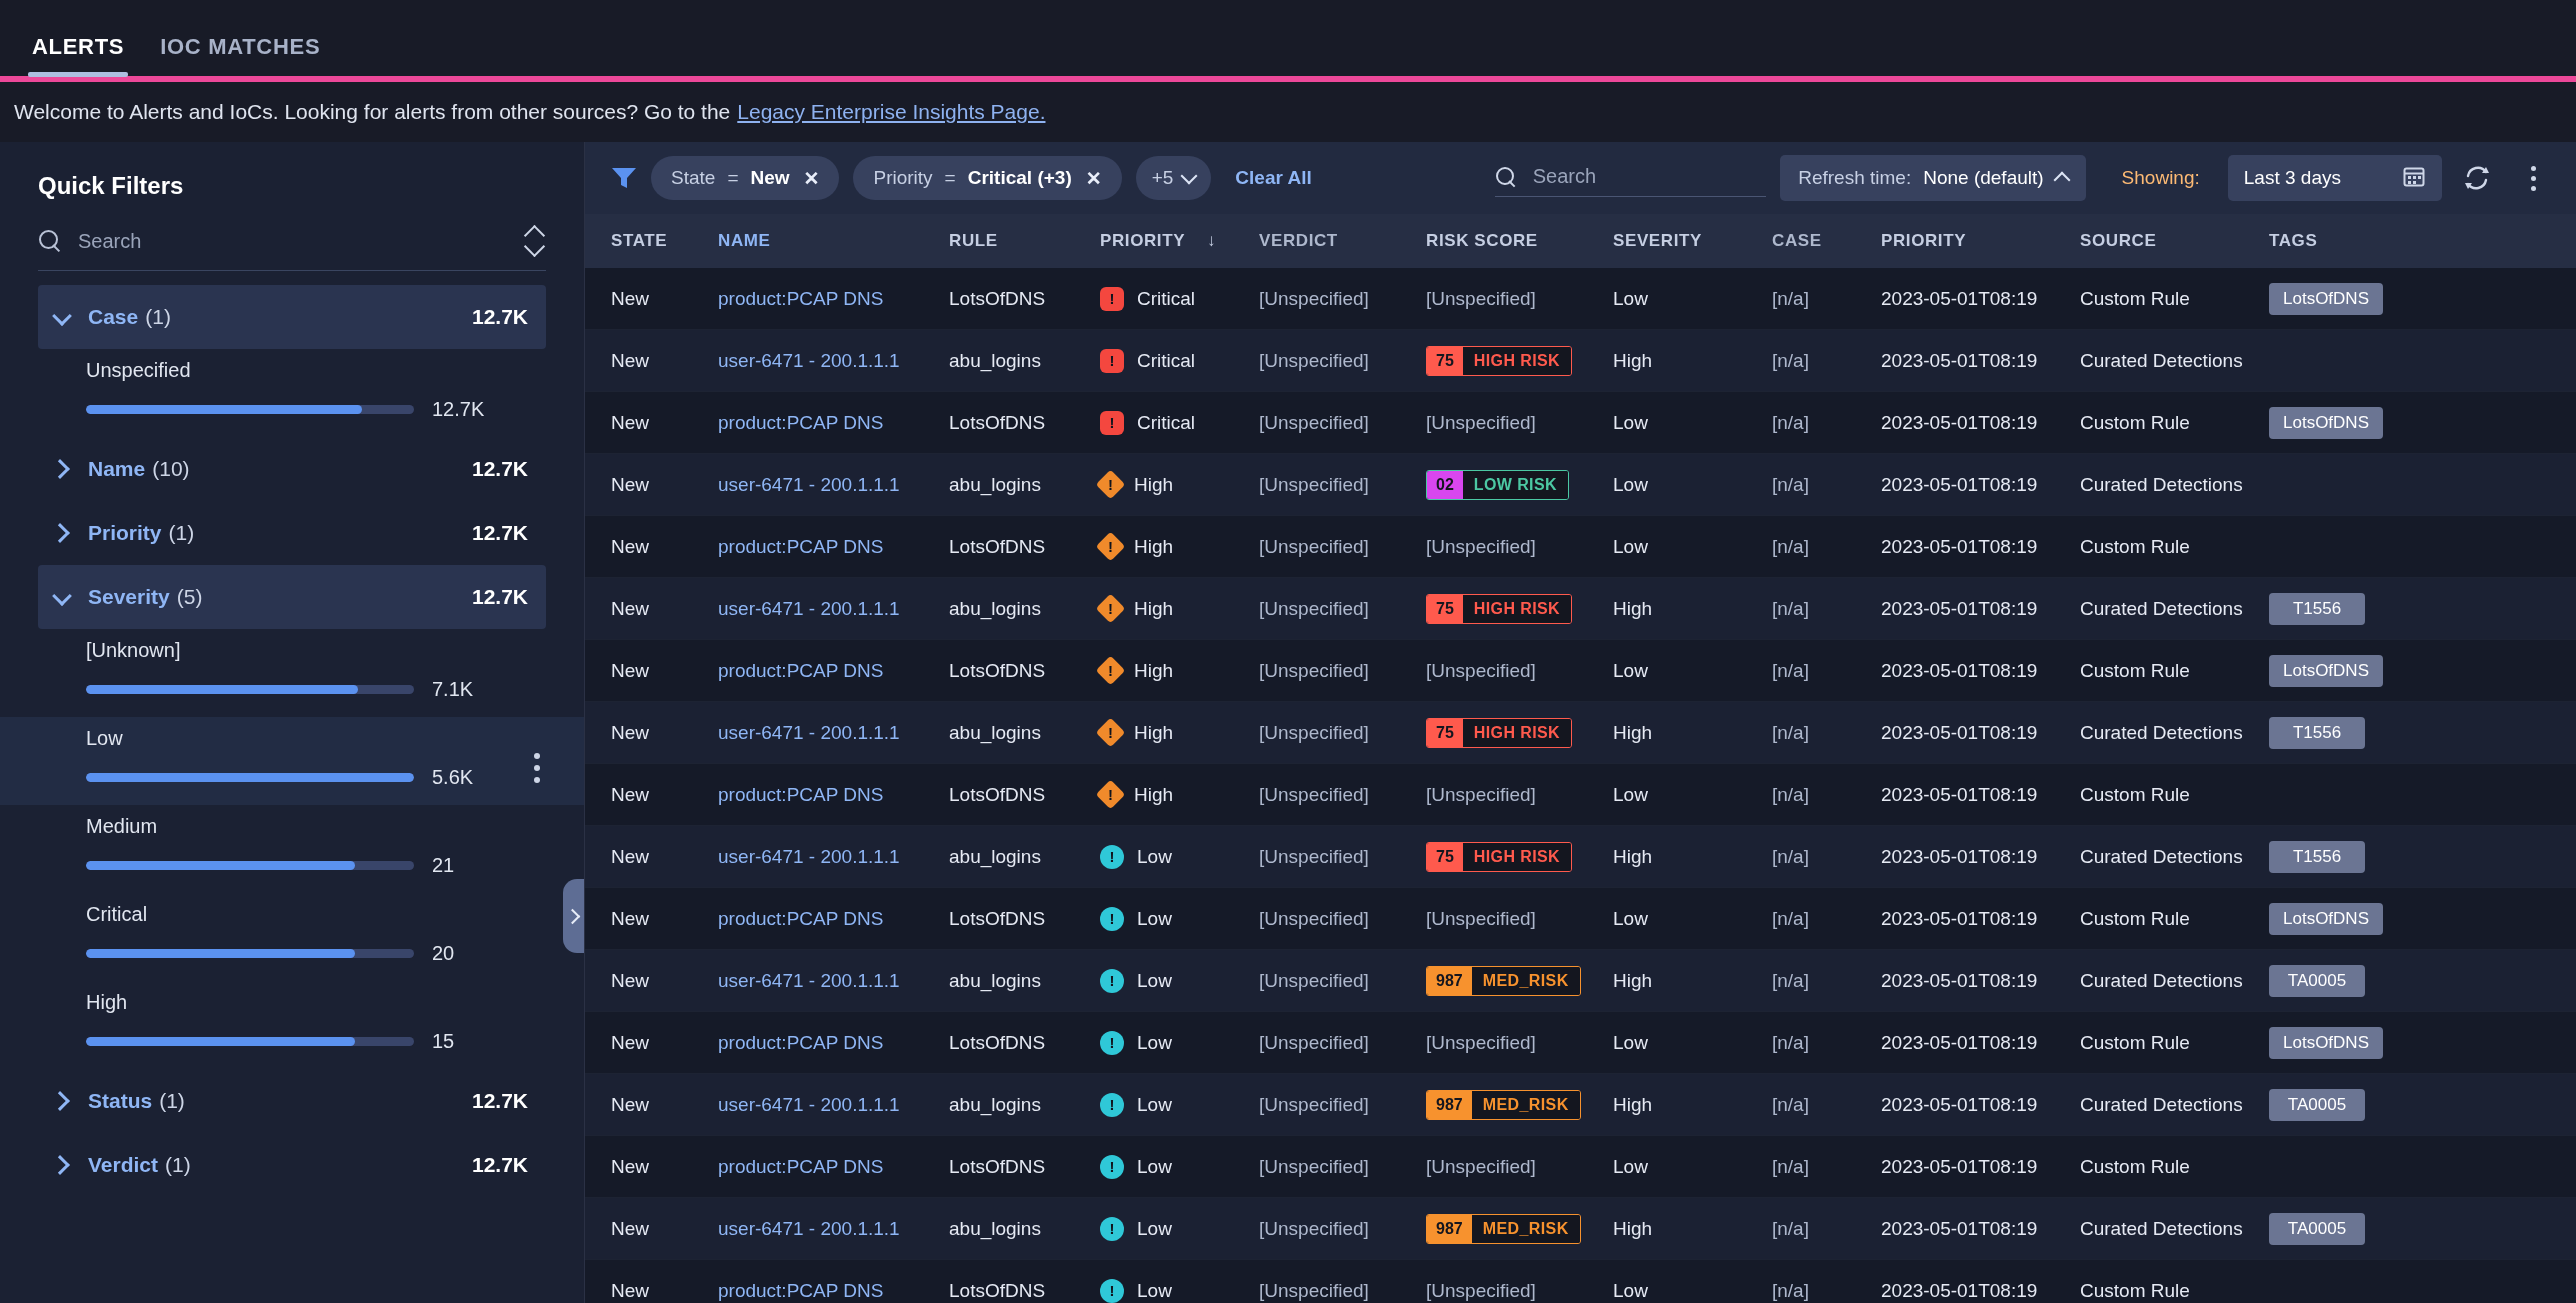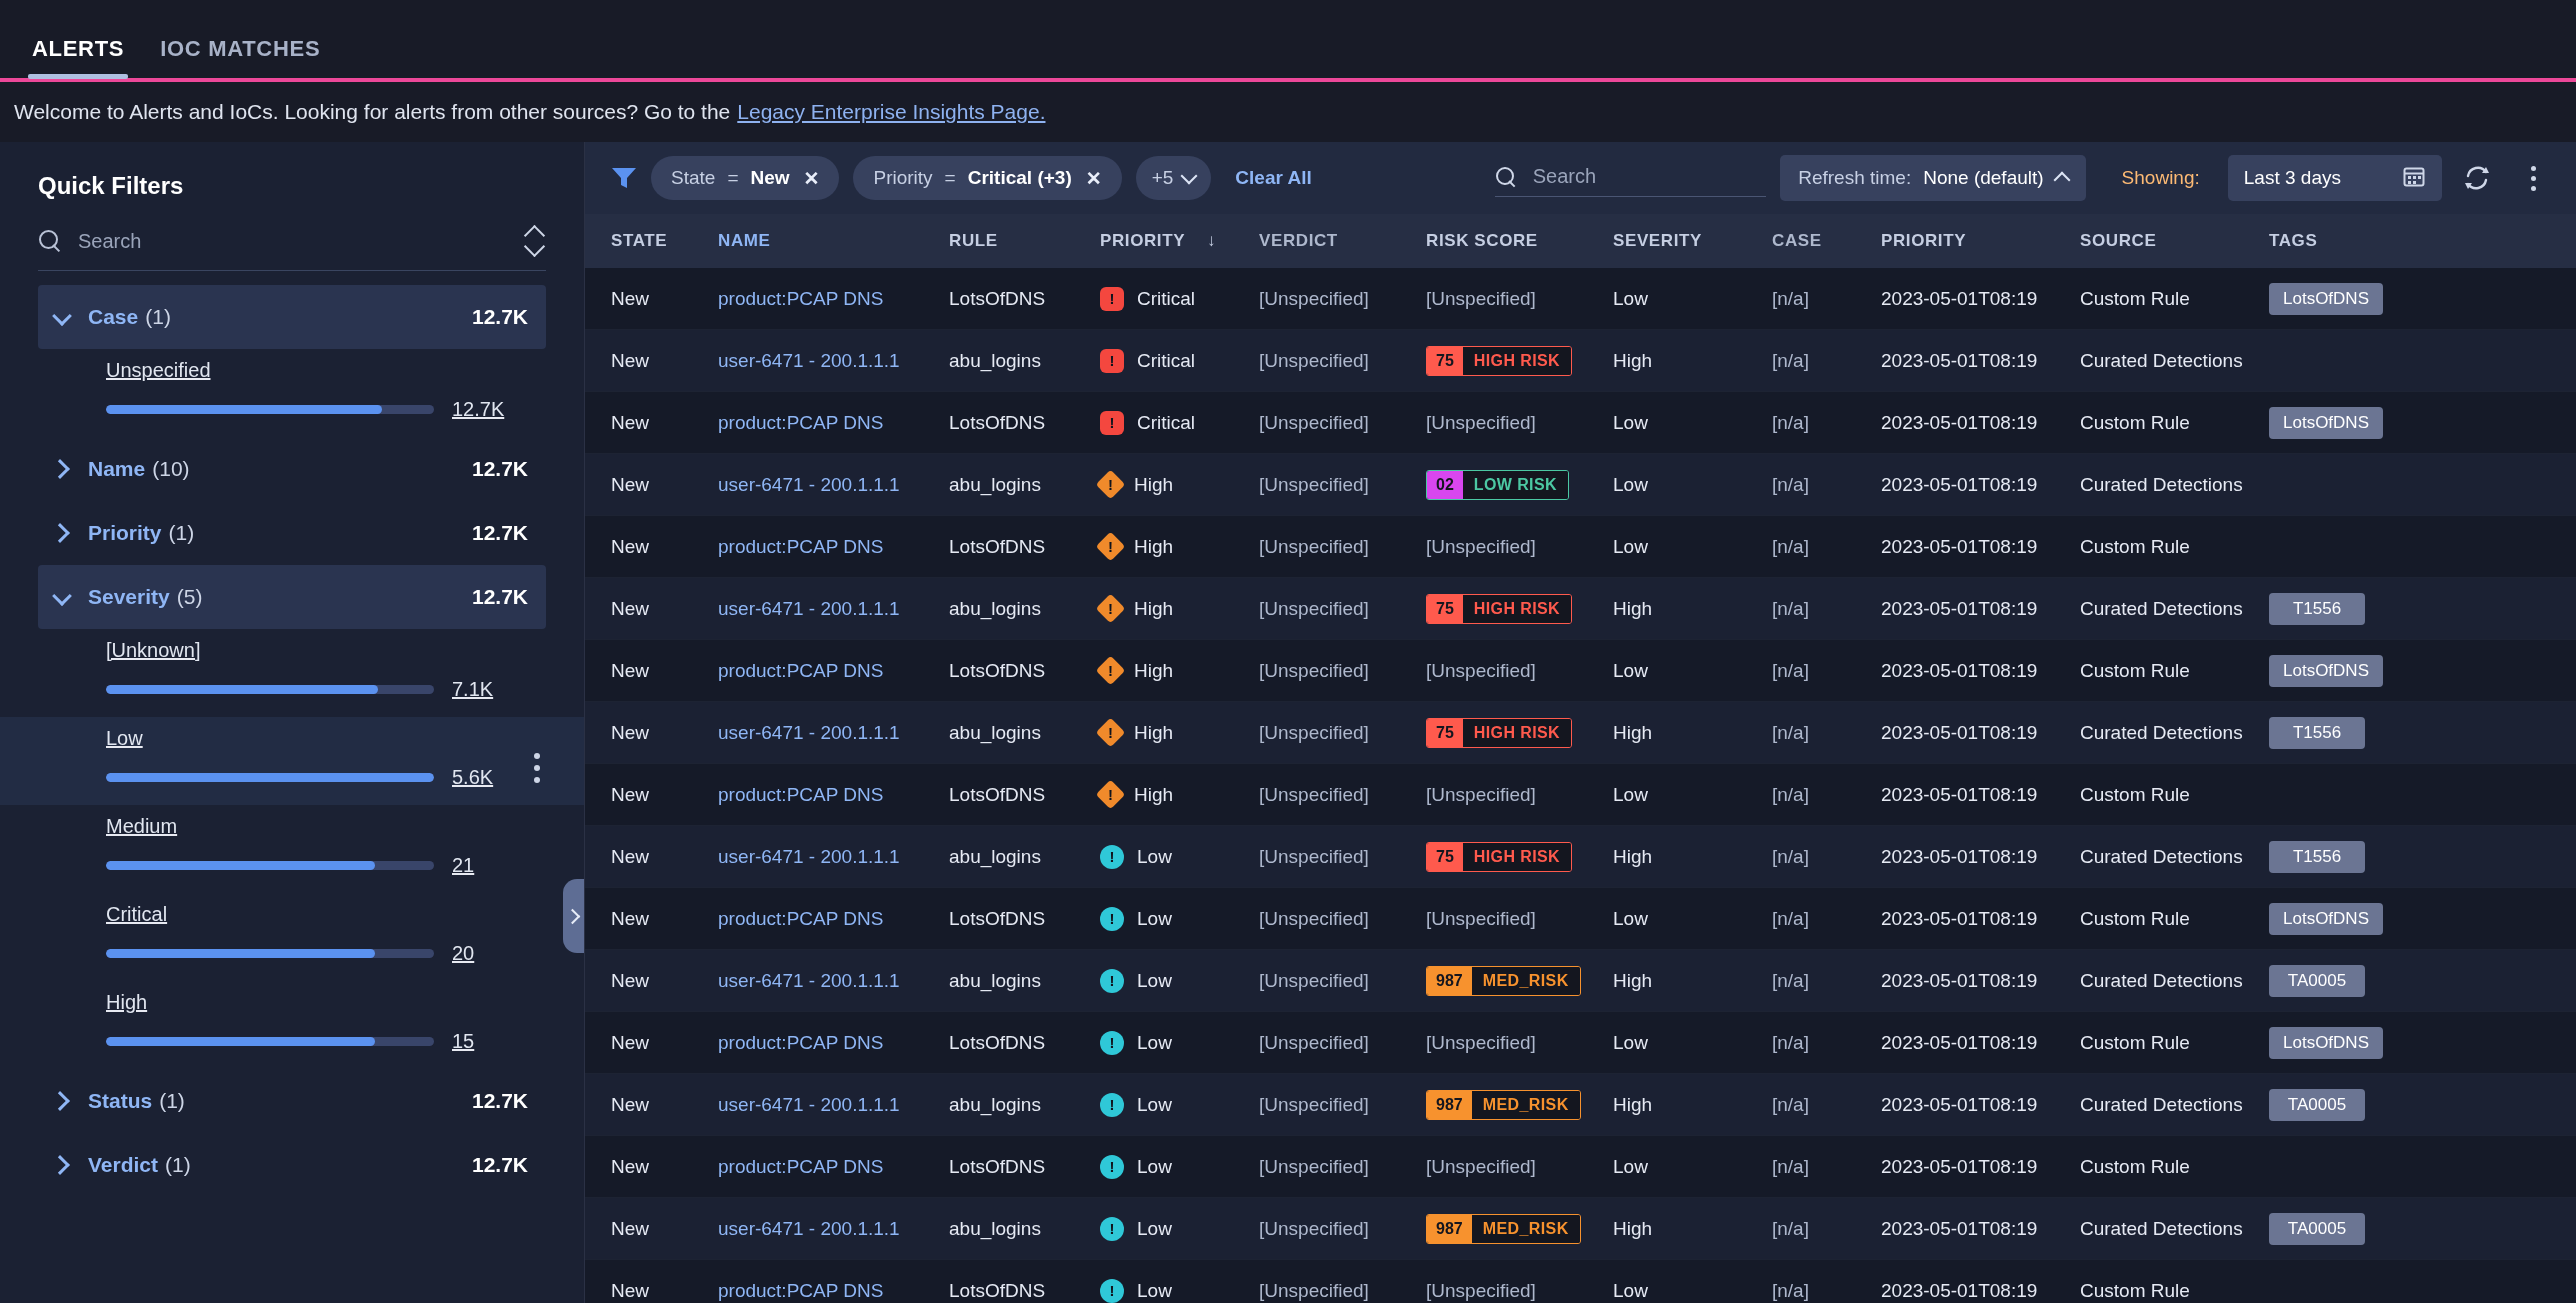--- a/index.html
+++ b/index.html
@@ -11,21 +11,21 @@
     overflow: hidden;
   }
   .app { width: 2576px; height: 1304px; display: flex; flex-direction: column; background: #12151f; }
 
   
   .tabbar {
     height: 82px; flex: 0 0 82px;
     display: flex; align-items: flex-end;
     padding: 0 0 0 14px;
     background: #181b27;
-    border-bottom: 4px solid #ec4899;
+    border-bottom: 6px solid #ec4899;
     position: relative;
   }
   .tab {
     font-size: 22px; letter-spacing: 0.7px; font-weight: 700;
     padding: 0 18px 16px 18px; color: #a8b2c8;
     position: relative; cursor: pointer; white-space: nowrap;
   }
   .tab.active { color: #ffffff; }
   .tab.active::after {
     content:""; position:absolute; left: 14px; right: 14px; bottom: -1px;
@@ -91,21 +91,21 @@
   .chev::after {
     content:""; position:absolute; left: 3px; top: 3px; width: 11px; height: 11px;
     border-right: 3px solid #8fb6f5; border-bottom: 3px solid #8fb6f5;
     transform: rotate(45deg);
   }
   .chev.right::after { transform: rotate(-45deg); left: 1px; top: 4px; }
   .facet-name { font-size: 21px; font-weight: 700; color: #8fb6f5; }
   .facet-count-paren { font-size: 21px; color: #cdd5e6; font-weight: 400; margin-left: 7px; }
   .facet-total { margin-left: auto; font-size: 21px; font-weight: 700; color: #ffffff; }
 
-  .facet-item { padding: 10px 38px 16px 58px; position: relative; text-decoration: underline; }
+  .facet-item { padding: 10px 38px 16px 38px; position: relative; }
   .facet-item.hl { background: #222c44; }
   .fi-label { font-size: 20px; color: #e1e6f0; margin-left: 48px; margin-bottom: 16px; }
   .fi-barrow { display:flex; align-items:center; margin-left: 48px; gap: 18px; }
   .fi-track { width: 328px; height: 9px; border-radius: 5px; background: #39456a; overflow: hidden; }
   .fi-fill { height: 100%; border-radius: 5px; background: #5b92f0; }
   .fi-val { font-size: 20px; color: #e1e6f0; }
   .fi-kebab { position:absolute; right: 42px; top: 36px; width: 8px; }
   .fi-kebab i { display:block; width:6px; height:6px; border-radius:50%; background:#cdd5e6; margin-bottom:6px; }
 
   .collapse-handle {

